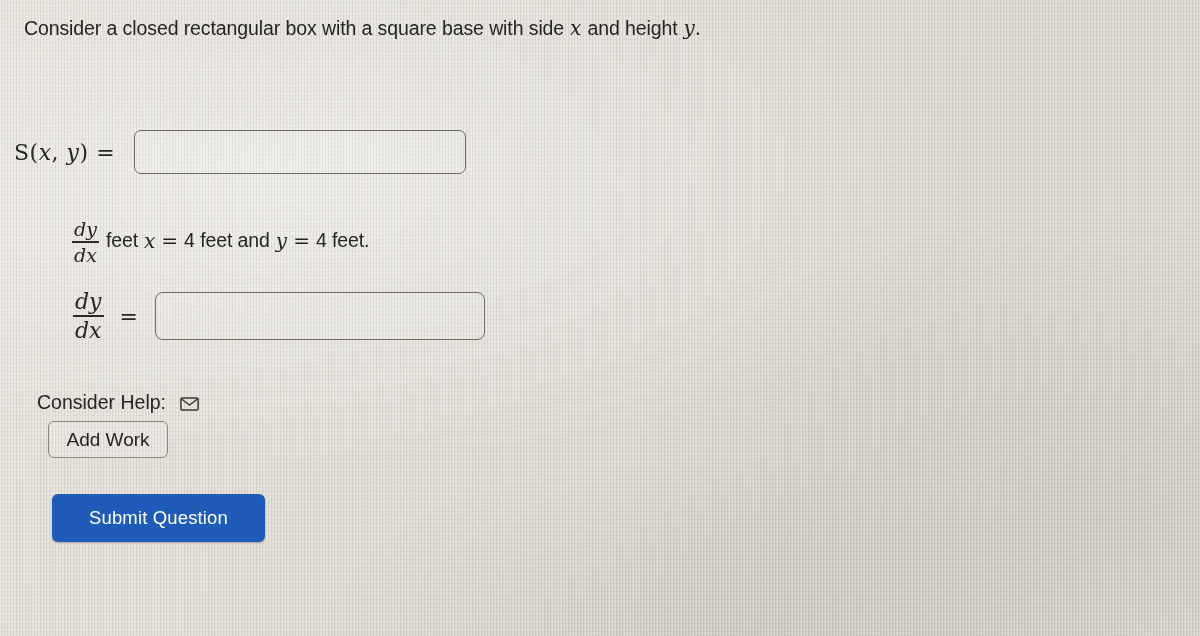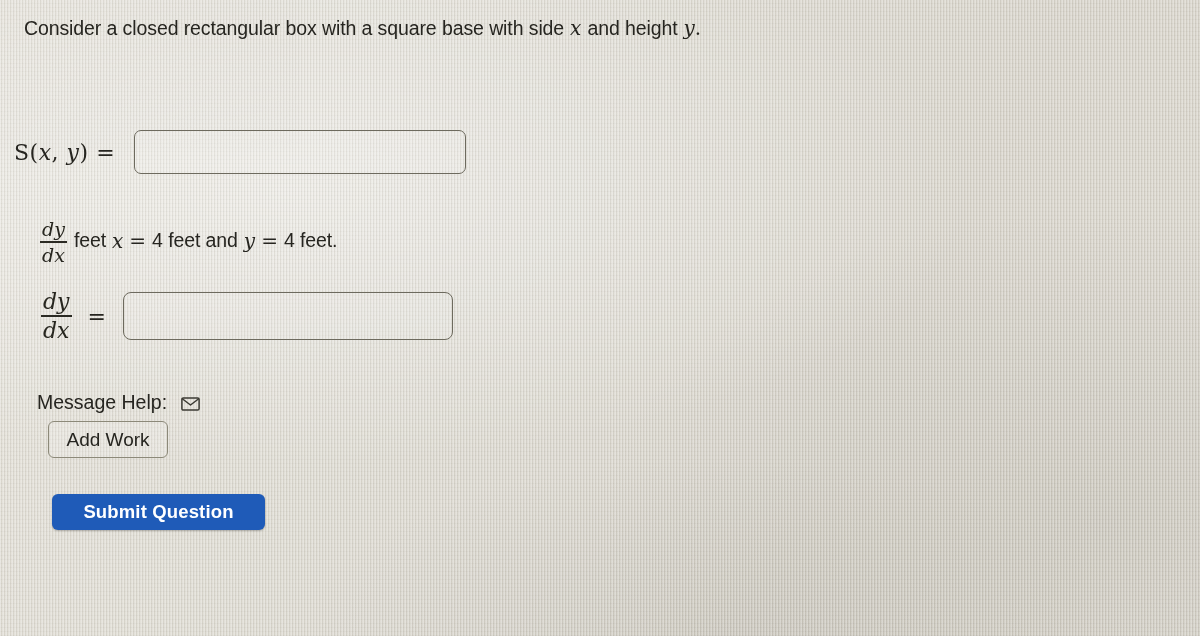--- a/index.html
+++ b/index.html
@@ -119,20 +119,21 @@
     align-items: center;
   }
   .frac {
     display: inline-flex;
     flex-direction: column;
     align-items: flex-end;
     font-family: "DejaVu Serif", "Liberation Serif", serif;
     font-style: italic;
     line-height: 1.06;
     vertical-align: middle;
+    padding-left: 32px;
   }
   .frac .num, .frac .den {
     padding: 0 2px;
   }
   .frac .bar {
     display: block;
     width: 100%;
     height: 1.6px;
     background: #2b2a23;
     margin: 2px 0;
@@ -205,28 +206,28 @@
     align-items: center;
     justify-content: center;
     box-sizing: border-box;
     cursor: pointer;
   }
   #btn-submit-question {
     position: absolute;
     left: 52px;
     top: 494px;
     width: 213px;
-    height: 36px;
+    height: 48px;
     border: none;
     border-radius: 6px;
     background: #1f5bb8;
     color: #ffffff;
     font-family: "Liberation Sans", sans-serif;
     font-size: 18.5px;
-    font-weight: bold;
+    font-weight: normal;
     letter-spacing: 0.15px;
     display: flex;
     align-items: center;
     justify-content: center;
     box-sizing: border-box;
     cursor: pointer;
     box-shadow: 0 1px 2px rgba(0,0,0,0.25);
   }
 
   .sp { display: inline-block; width: 6px; }
@@ -303,21 +304,21 @@
     <span class="frac" id="frac-dydx">
       <span class="num">dy</span>
       <span class="bar"></span>
       <span class="den">dx</span>
     </span>
     <span id="eq-dydx">=</span>
     <input id="input-dydx" type="text" placeholder="" style="">
   </div>
 
   <div id="row-question-help">
-    <span id="label-question-help">Message Help:</span>
+    <span id="label-question-help">Consider Help:</span>
     <a id="link-message-instructor">
       <span id="icon-envelope">
         <svg width="19" height="14" viewBox="0 0 19 14" xmlns="http://www.w3.org/2000/svg">
           <rect x="0.9" y="0.9" width="17.2" height="12.2" rx="1.4" fill="none" stroke="#3b3a33" stroke-width="1.5"></rect>
           <path d="M1.6 2 L9.5 8 L17.4 2" fill="none" stroke="#3b3a33" stroke-width="1.5" stroke-linecap="round" stroke-linejoin="round"></path>
         </svg>
       </span>
     </a>
   </div>
 

